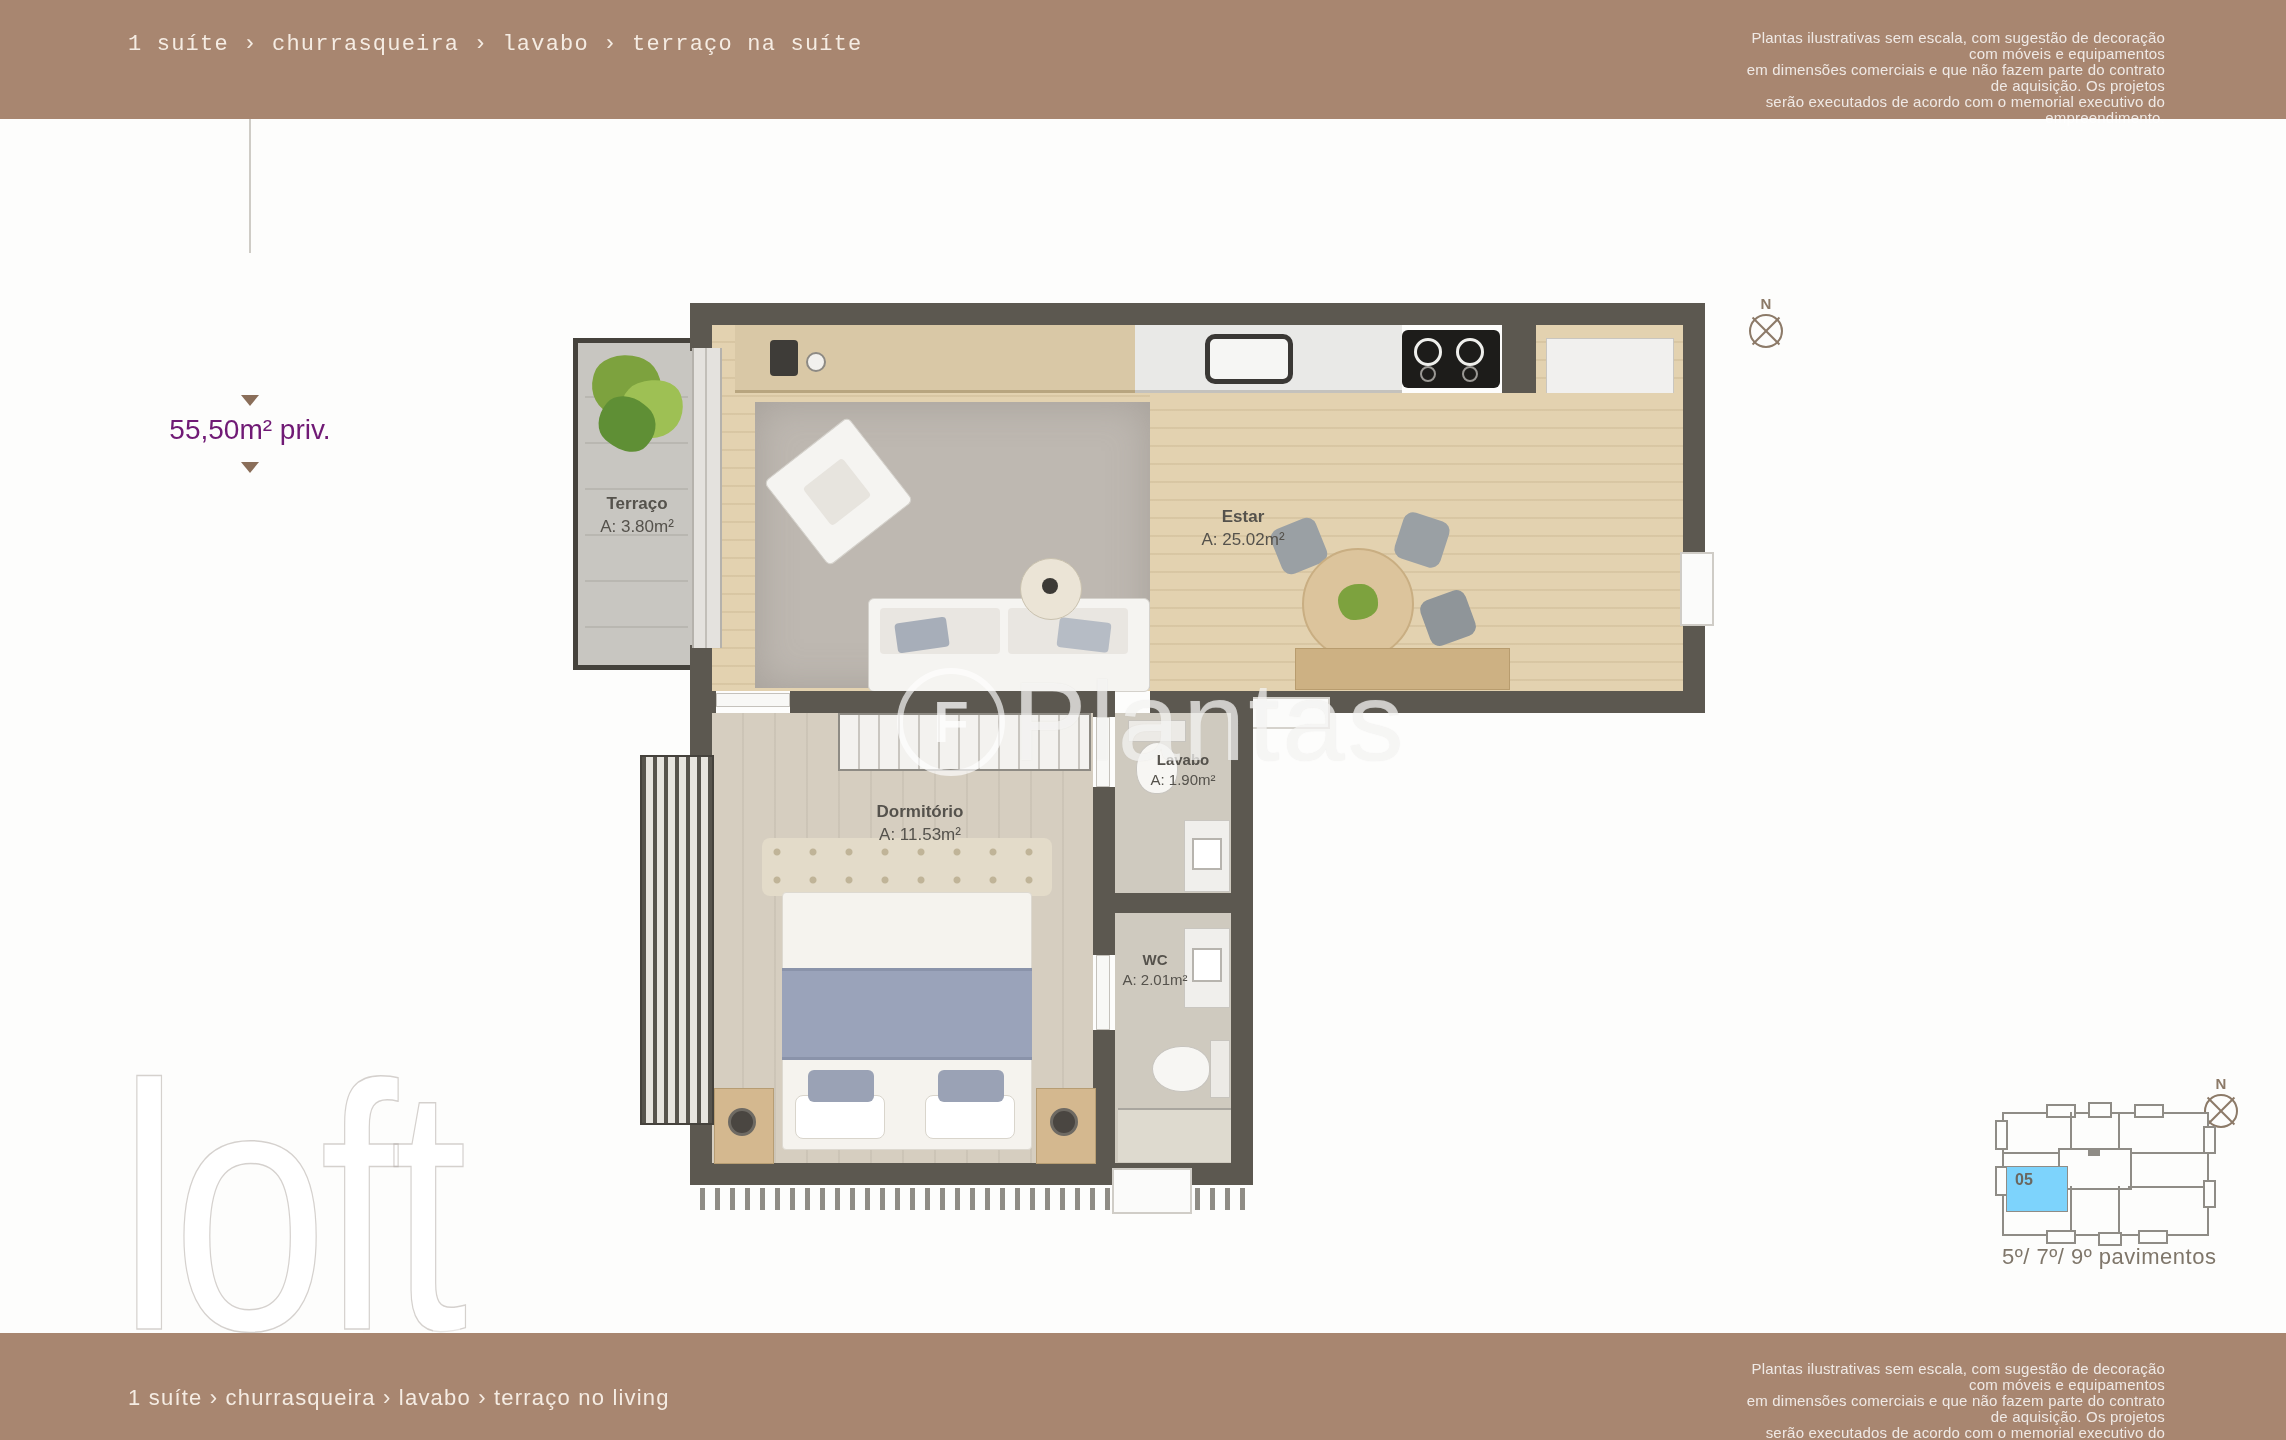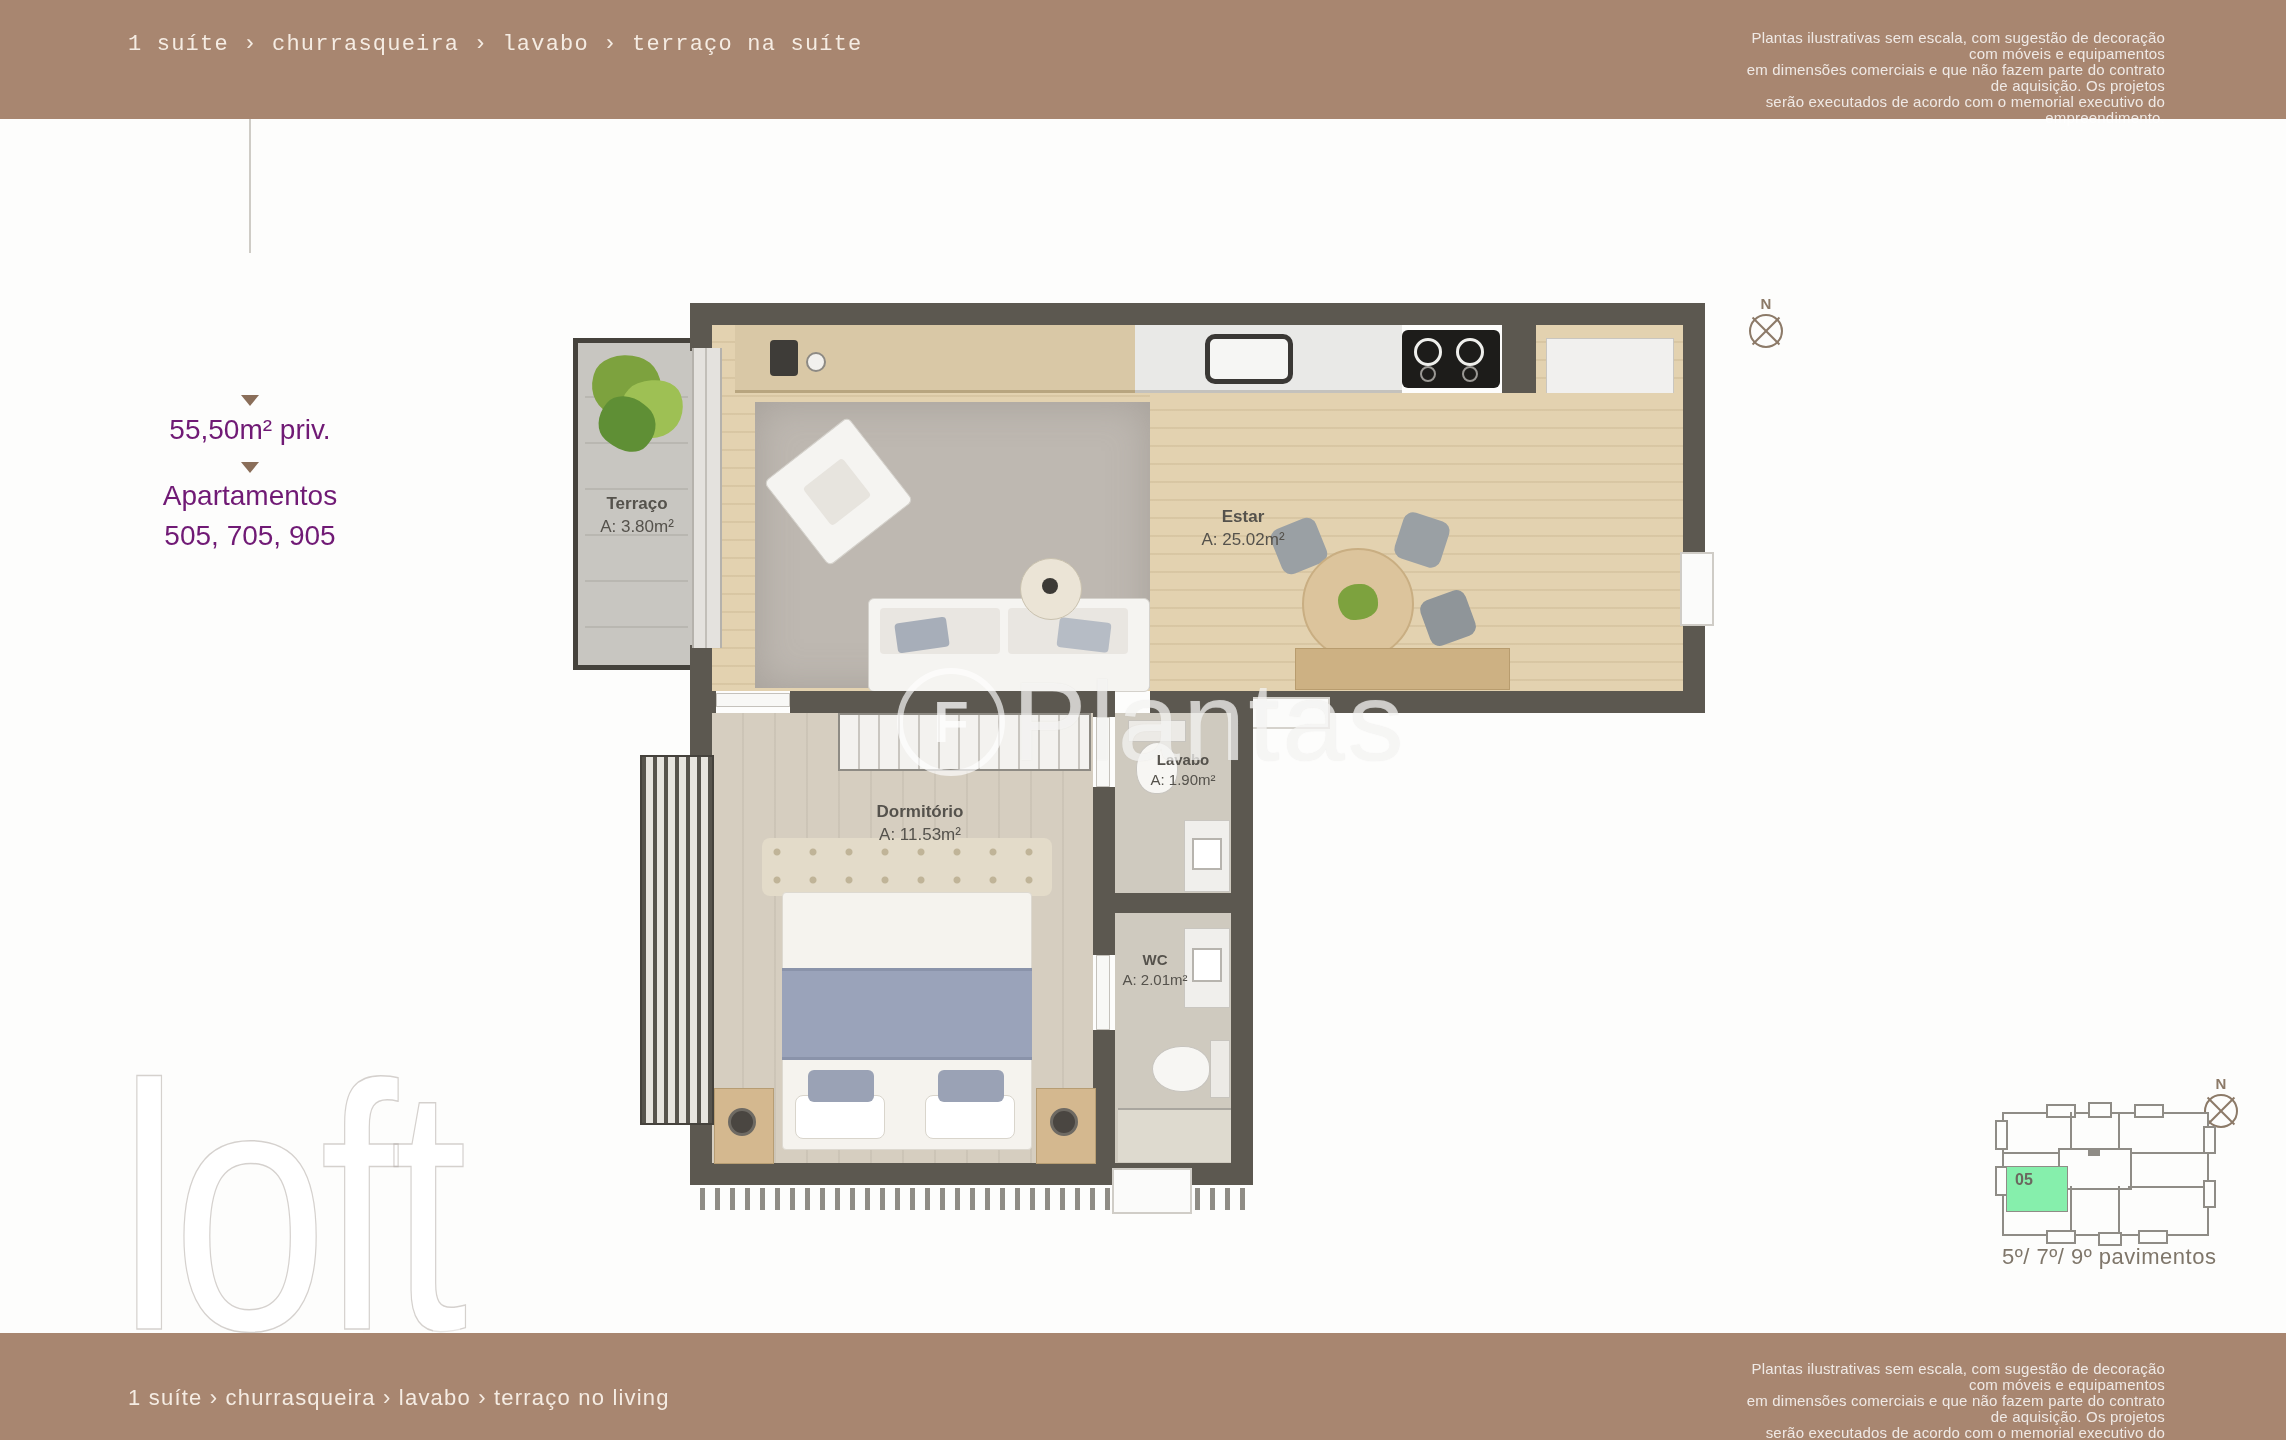--- a/index.html
+++ b/index.html
@@ -49,21 +49,21 @@
   .wm-circle{position:absolute;width:96px;height:96px;border:6px solid rgba(255,255,255,.66);border-radius:50%;
              color:rgba(255,255,255,.75);font-size:58px;font-weight:700;text-align:center;line-height:96px;}
   .wm-loft{position:absolute;color:rgba(255,255,255,.85);font-size:350px;line-height:300px;font-weight:400;
            letter-spacing:-10px;transform:scaleX(.8);transform-origin:left top;
            -webkit-text-stroke:1.5px rgba(178,172,165,.55);}
   .wm-stripe{position:absolute;background:rgba(255,255,255,.45);}
 
   
   .kp-line{position:absolute;background:#8f8c86;}
   .kp-box{position:absolute;background:#fdfdfc;border:2px solid #8f8c86;}
-  .kp-unit{position:absolute;background:#86efac;border:1px solid #8f8c86;color:#6b675f;
+  .kp-unit{position:absolute;background:#7dd3fc;border:1px solid #8f8c86;color:#6b675f;
            font-size:16px;font-weight:700;padding:4px 16px 0 8px;box-sizing:border-box;}
   .kp-caption{position:absolute;color:#7f766a;font-size:22px;letter-spacing:.5px;font-weight:500;}
 </style>
 </head>
 <body>
 
 <div class="page">
 
   <div class="bar" style="top:0;height:119px;">
     <div class="bar-features" style="left:128px;top:32px;font-family:Liberation Mono, monospace;">1 suíte › churrasqueira › lavabo › terraço na suíte</div>
@@ -71,24 +71,20 @@
       <div>Plantas ilustrativas sem escala, com sugestão de decoração com móveis e equipamentos</div>
       <div>em dimensões comerciais e que não fazem parte do contrato de aquisição. Os projetos</div>
       <div>serão executados de acordo com o memorial executivo do empreendimento.</div>
     </div>
   </div>
 
   <div class="vline" style="left:249px;top:119px;width:2px;height:134px;"></div>
   <div class="tri" style="left:241px;top:395px;"></div>
   <div class="side-text" style="top:410px;">55,50m² priv.</div>
   <div class="tri" style="left:241px;top:462px;"></div>
-  <div class="side-text" style="top:476px;">
-    <div>Apartamentos</div>
-    <div>505, 705, 905</div>
-  </div>
 
   <div class="abs" style="left:573px;top:338px;width:127px;height:332px;background:#c8c6c1;border:5px solid #45423c;box-sizing:border-box;"></div>
   <div class="abs" style="left:585px;top:352px;width:103px;height:306px;background:repeating-linear-gradient(180deg,transparent 0 44px,#b9b7b1 44px 46px);"></div>
   <div class="abs" style="left:592px;top:355px;width:70px;height:62px;background:#7da23e;border-radius:62% 48% 55% 45%/50% 62% 42% 55%;transform:rotate(15deg);"></div>
   <div class="abs" style="left:620px;top:380px;width:64px;height:58px;background:#9ec054;border-radius:45% 60% 50% 55%/58% 45% 60% 45%;transform:rotate(-20deg);"></div>
   <div class="abs" style="left:598px;top:398px;width:58px;height:52px;background:#5f8f35;border-radius:55% 45% 60% 42%/48% 55% 45% 60%;transform:rotate(40deg);"></div>
 
   <div class="wall" style="left:690px;top:303px;width:1015px;height:22px;"></div>
   <div class="wall" style="left:1683px;top:303px;width:22px;height:410px;"></div>
   <div class="wall" style="left:1150px;top:691px;width:555px;height:22px;"></div>

